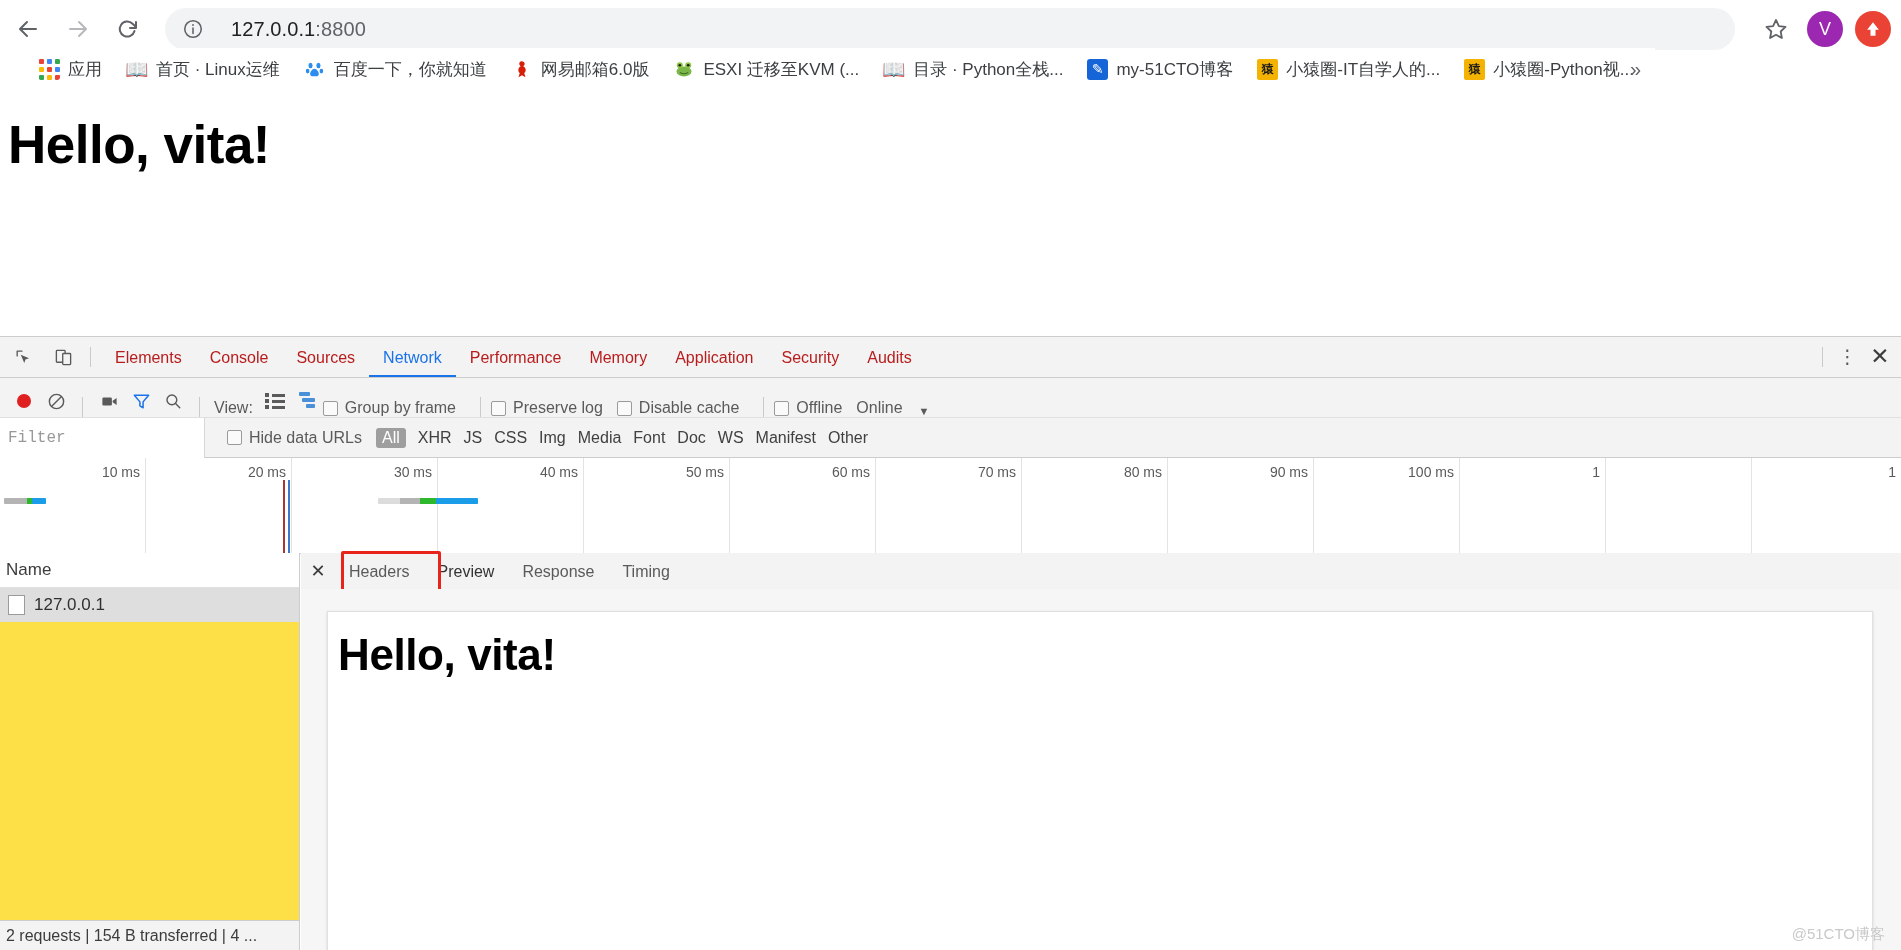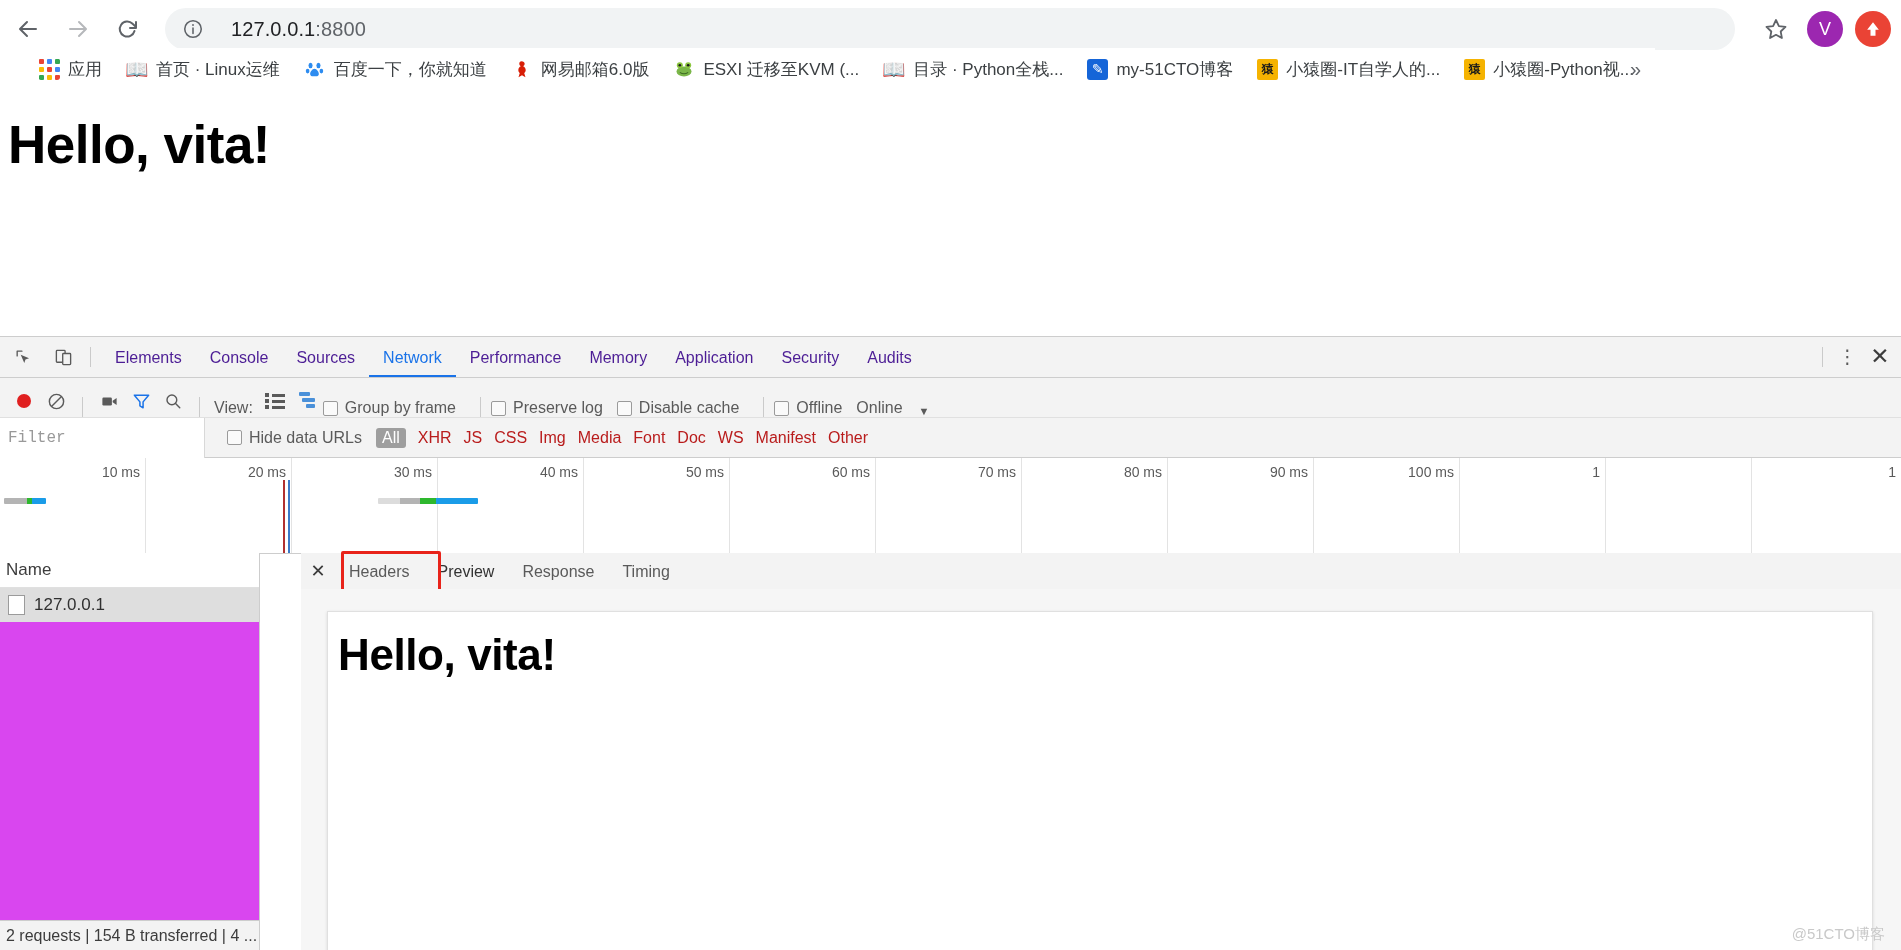--- a/index.html
+++ b/index.html
@@ -109,21 +109,21 @@
   .dt-tabbar{
     height:40px;display:flex;align-items:center;background:#f3f3f3;
     border-bottom:1px solid #cdcdcd;position:relative;
   }
   .dt-ico-btn{
     width:34px;height:34px;margin-left:6px;display:flex;
     align-items:center;justify-content:center;color:#5a5a5a;
   }
   .dt-sep{width:1px;height:20px;background:#cacaca;margin:0 10px;}
   .dt-tab{
-    padding:0 14px;height:39px;line-height:39px;font-size:16px;color:#4c1d95;
+    padding:0 14px;height:39px;line-height:39px;font-size:16px;color:#b91c1c;
     white-space:nowrap;
   }
   .dt-tab.active{color:#1a73e8;box-shadow:inset 0 -2px 0 #1a73e8;}
   .dt-right{
     position:absolute;right:4px;top:0;height:39px;display:flex;align-items:center;
   }
   .dt-dots{
     width:30px;height:30px;display:flex;align-items:center;justify-content:center;
     font-size:19px;color:#5a5a5a;letter-spacing:1px;
   }
@@ -161,21 +161,21 @@
   .filter-row{
     height:40px;display:flex;align-items:center;background:#f3f3f3;
     border-bottom:1px solid #cdcdcd;box-sizing:border-box;
   }
   .filter-input{
     width:205px;height:40px;border:none;border-right:1px solid #d8d8d8;
     background:#fff;font-size:16px;color:#3b82f6;padding:0 8px;box-sizing:border-box;
     font-family:Liberation Mono, monospace;outline:none;
   }
   .filter-input::placeholder{color:#999;}
-  .ftype{font-size:16px;color:#b91c1c;margin-right:12px;white-space:nowrap;}
+  .ftype{font-size:16px;color:#404040;margin-right:12px;white-space:nowrap;}
   .ftype.sel{
     background:#9e9e9e;color:#fff;border-radius:3px;padding:1px 6px;margin-right:12px;
   }
 
   
   .overview{
     position:relative;height:95px;background:#fff;border-bottom:1px solid #cdcdcd;
     overflow:hidden;
   }
   .ov-tick{
@@ -185,22 +185,22 @@
     position:absolute;top:6px;font-size:14px;color:#5a5a5a;
     transform:translateX(-100%);padding-right:5px;white-space:nowrap;
   }
   .wf-bar{position:absolute;height:6px;display:flex;border-radius:1px;overflow:hidden;}
   .wf-bar i{display:block;height:6px;}
   .ev-line{position:absolute;top:22px;bottom:0;width:2px;}
 
   
   .lower{position:absolute;top:0;left:0;right:0;bottom:0;}
   .req-panel{
-    position:absolute;left:0;top:0;width:260px;bottom:0;
-    border-right:1px solid #cdcdcd;background:#d946ef;box-sizing:border-box;
+    position:absolute;left:0;top:0;width:300px;bottom:0;
+    border-right:1px solid #cdcdcd;background:#fde047;box-sizing:border-box;
   }
   .req-head{
     height:34px;line-height:34px;padding-left:6px;font-size:17px;color:#3c3c3c;
     border-bottom:1px solid #e0e0e0;background:#fff;
   }
   .req-row{
     height:34px;display:flex;align-items:center;padding-left:8px;font-size:17px;color:#303030;
   }
   .req-row.selected{background:#dedede;}
   .req-ico{

